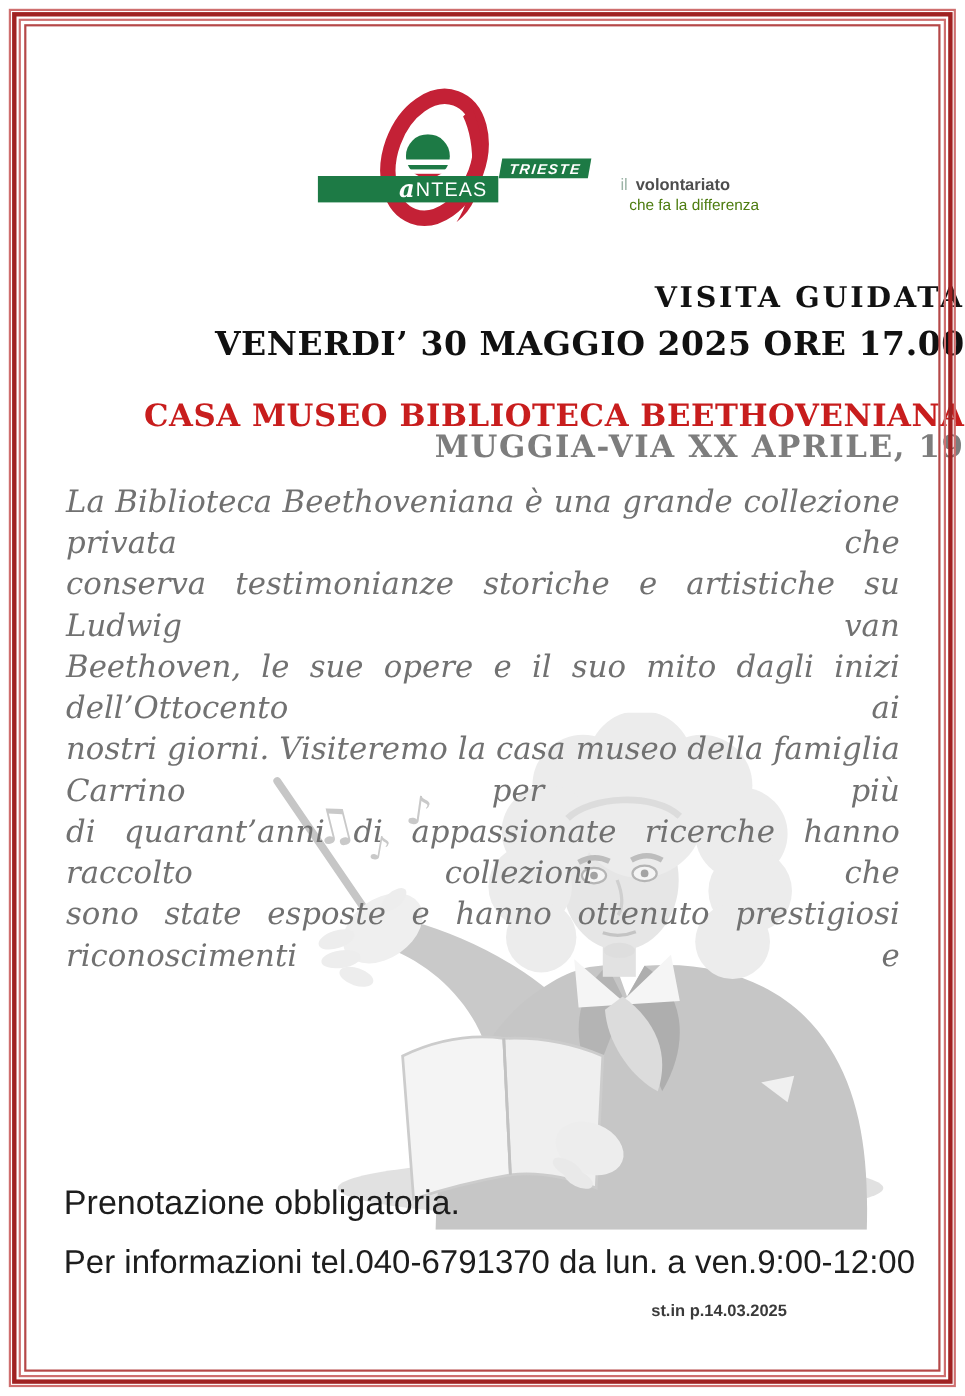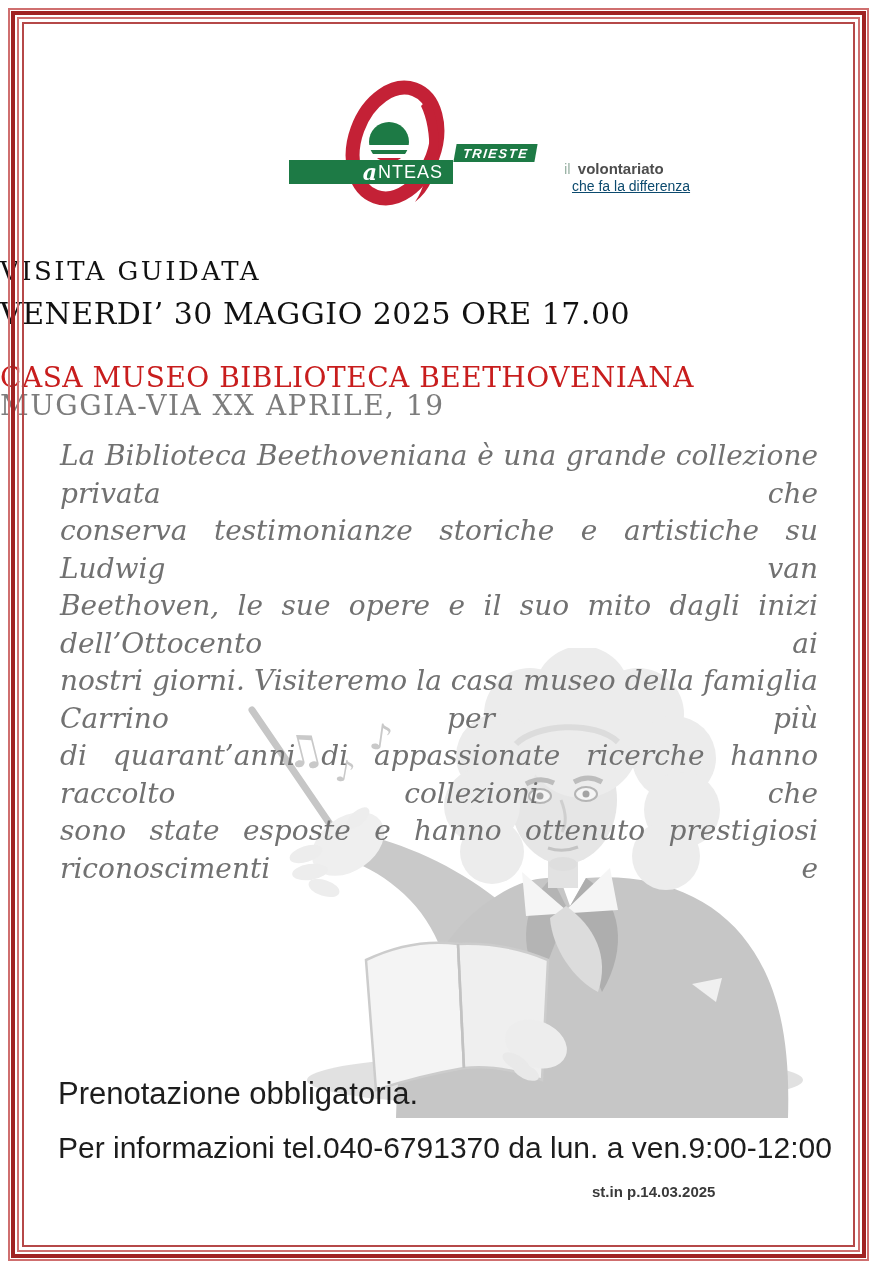--- a/index.html
+++ b/index.html
@@ -36,24 +36,24 @@
     background:#1d7a45;transform:skewX(-10deg);
     display:flex;align-items:center;z-index:2;
   }
   .trieste span{
     transform:skewX(4deg);font-style:italic;font-weight:700;color:#ffffff;
     font-size:13px;letter-spacing:1.5px;
   }
   .tagline1{position:absolute;left:281px;top:80px;font-size:15px;z-index:2;white-space:nowrap;}
   .tagline1 .il{color:#9bb3a6;font-weight:400;margin-right:3px;}
   .tagline1 .vol{color:#4d4d4d;font-weight:700;}
-  .tagline2{position:absolute;left:289px;top:98px;font-size:14px;color:#0c4a6e;z-index:2;white-space:nowrap;text-decoration:underline;}
-
-  
-  .h-line{position:absolute;left:0;width:877px;text-align:left;font-family:"DejaVu Serif",serif;font-weight:400;z-index:3;}
+  .tagline2{position:absolute;left:289px;top:98px;font-size:14px;color:#4d7c0f;z-index:2;white-space:nowrap;}
+
+  
+  .h-line{position:absolute;left:0;width:877px;text-align:right;font-family:"DejaVu Serif",serif;font-weight:700;z-index:3;}
   .h1{top:256px;font-size:26px;letter-spacing:2.5px;color:#111;}
   .h2{top:296px;font-size:30px;letter-spacing:0.5px;color:#111;}
   .h3{top:345px;font-size:28px;letter-spacing:0.5px;color:#c81d1d;margin-top:16px;}
   .h4{top:389px;font-size:28px;letter-spacing:1.5px;color:#7d7d7d;}
 
   
   .para{
     position:absolute;left:60px;top:437px;width:758px;z-index:3;
     font-family:"DejaVu Serif",serif;font-style:italic;
     font-size:28px;color:#717171;

